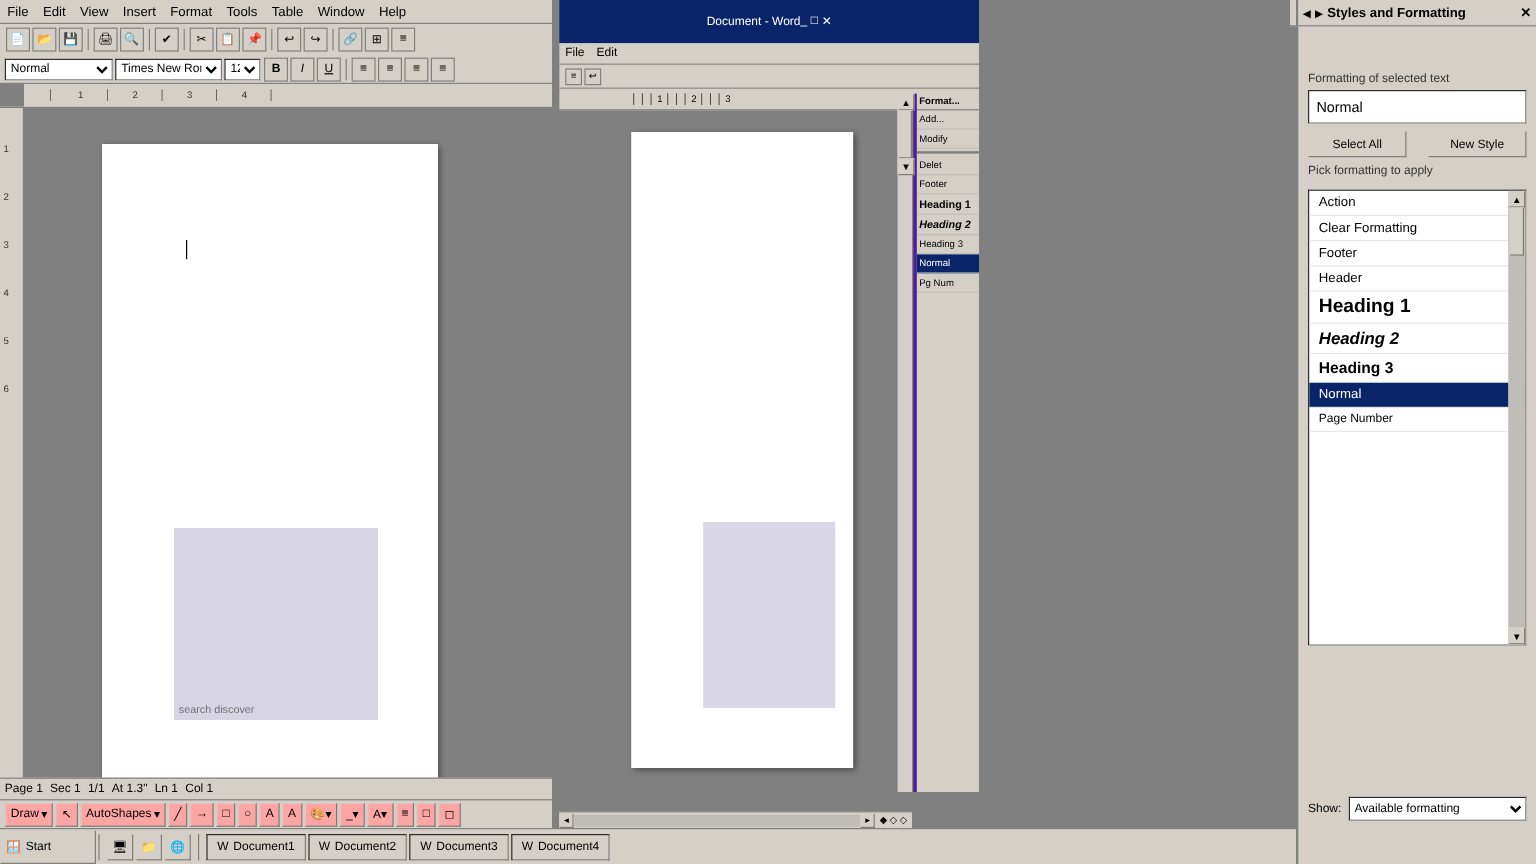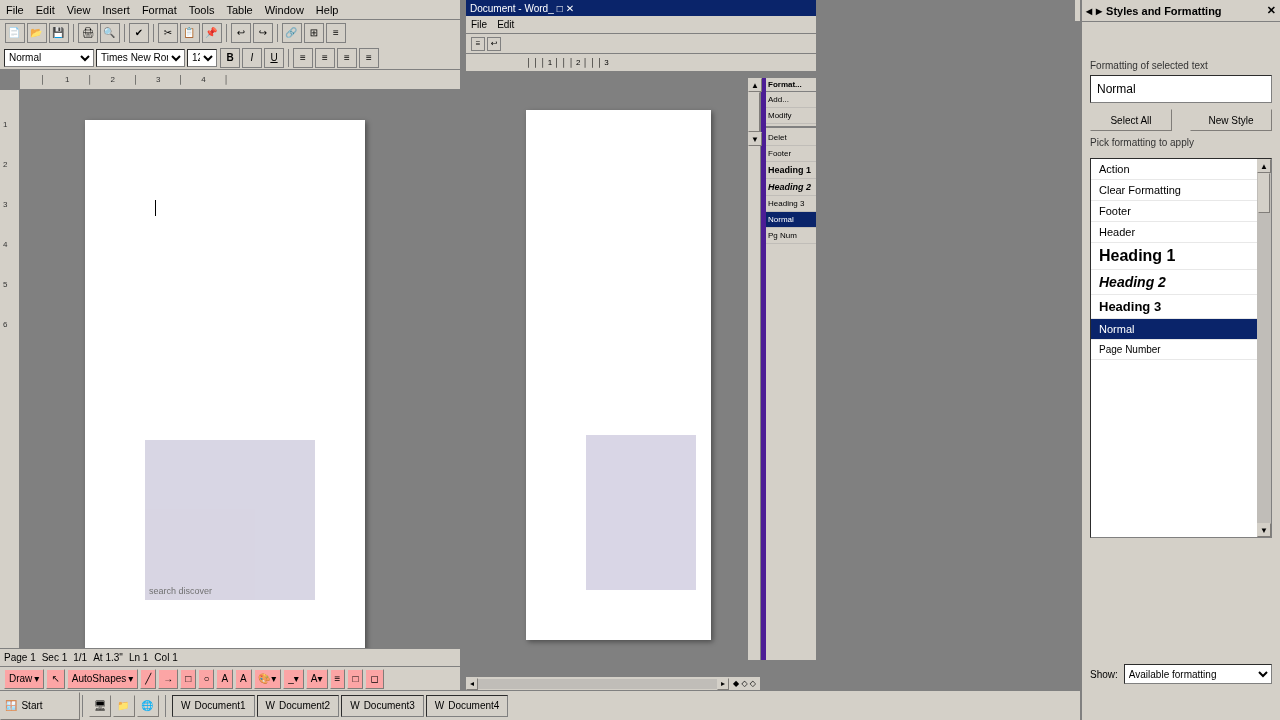--- a/index.html
+++ b/index.html
@@ -80,39 +80,39 @@
     .img-placeholder-left .img-text {
       font-size: 9px; color: #333; padding: 4px;
     }
 
     
     .doc-panel-center {
       position: absolute; top: 0; left: 466px; width: 350px; bottom: 30px;
       background: #808080; overflow: hidden;
     }
     .center-titlebar {
-      height: 16px; background: #0a246a; display: flex; align-items: center;
-      justify-content: flex-start; padding: 0 4px; color: white; font-size: 11px;
+      height: 36px; background: #0a246a; display: flex; align-items: center;
+      justify-content: center; padding: 0 4px; color: white; font-size: 11px;
     }
     .center-menu {
       height: 18px; background: #d4d0c8; display: flex; align-items: center;
       border-bottom: 1px solid #808080;
     }
     .center-menu span { padding: 0 5px; font-size: 10px; }
     .center-toolbar {
       height: 20px; background: #d4d0c8; display: flex; align-items: center;
       padding: 0 4px; border-bottom: 1px solid #808080;
     }
     .center-ruler {
       height: 18px; background: #d4d0c8; border-bottom: 1px solid #808080;
       font-size: 8px; display: flex; align-items: center; padding-left: 60px;
     }
     .center-sidebar {
       position: absolute; right: 0; top: 78px; bottom: 30px; width: 55px;
-      background: #d4d0c8; border-left: 5px solid #4c1d95; overflow-y: hidden;
+      background: #d4d0c8; border-left: 3px solid #4c1d95; overflow-y: hidden;
     }
     .center-sidebar-item {
       padding: 3px 2px; font-size: 8px; border-bottom: 1px solid #c0bdb8;
       cursor: pointer; overflow: hidden; white-space: nowrap;
     }
     .center-sidebar-item.selected { background: #0a246a; color: white; }
     .center-sidebar-divider { height: 2px; background: #808080; margin: 2px 0; }
     .doc-page-center {
       position: absolute; left: 60px; top: 110px; width: 185px; bottom: 50px;
       background: white; box-shadow: 2px 2px 5px rgba(0,0,0,0.4);

